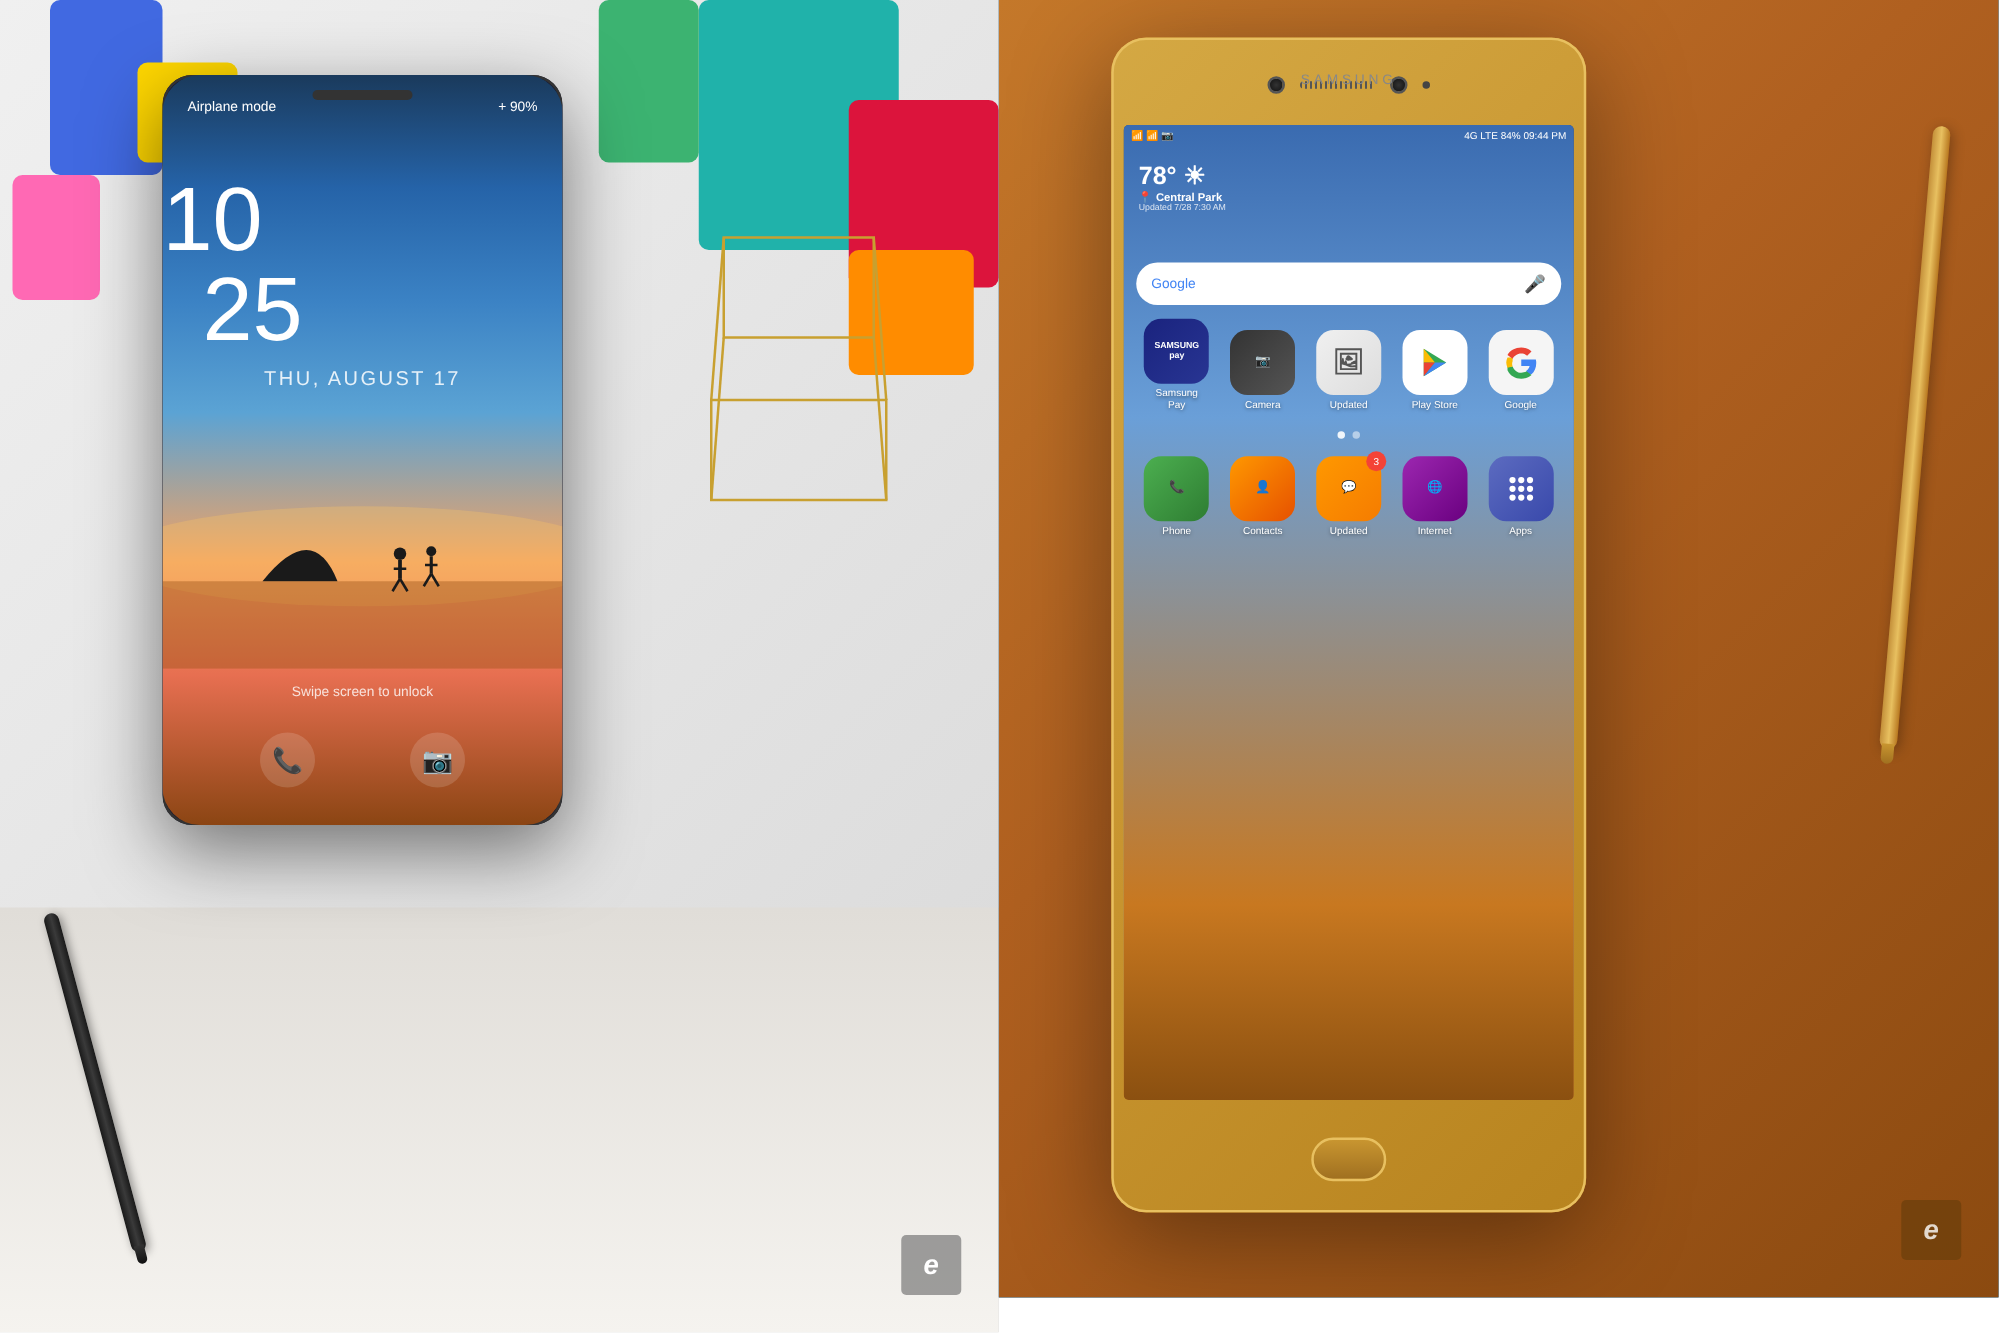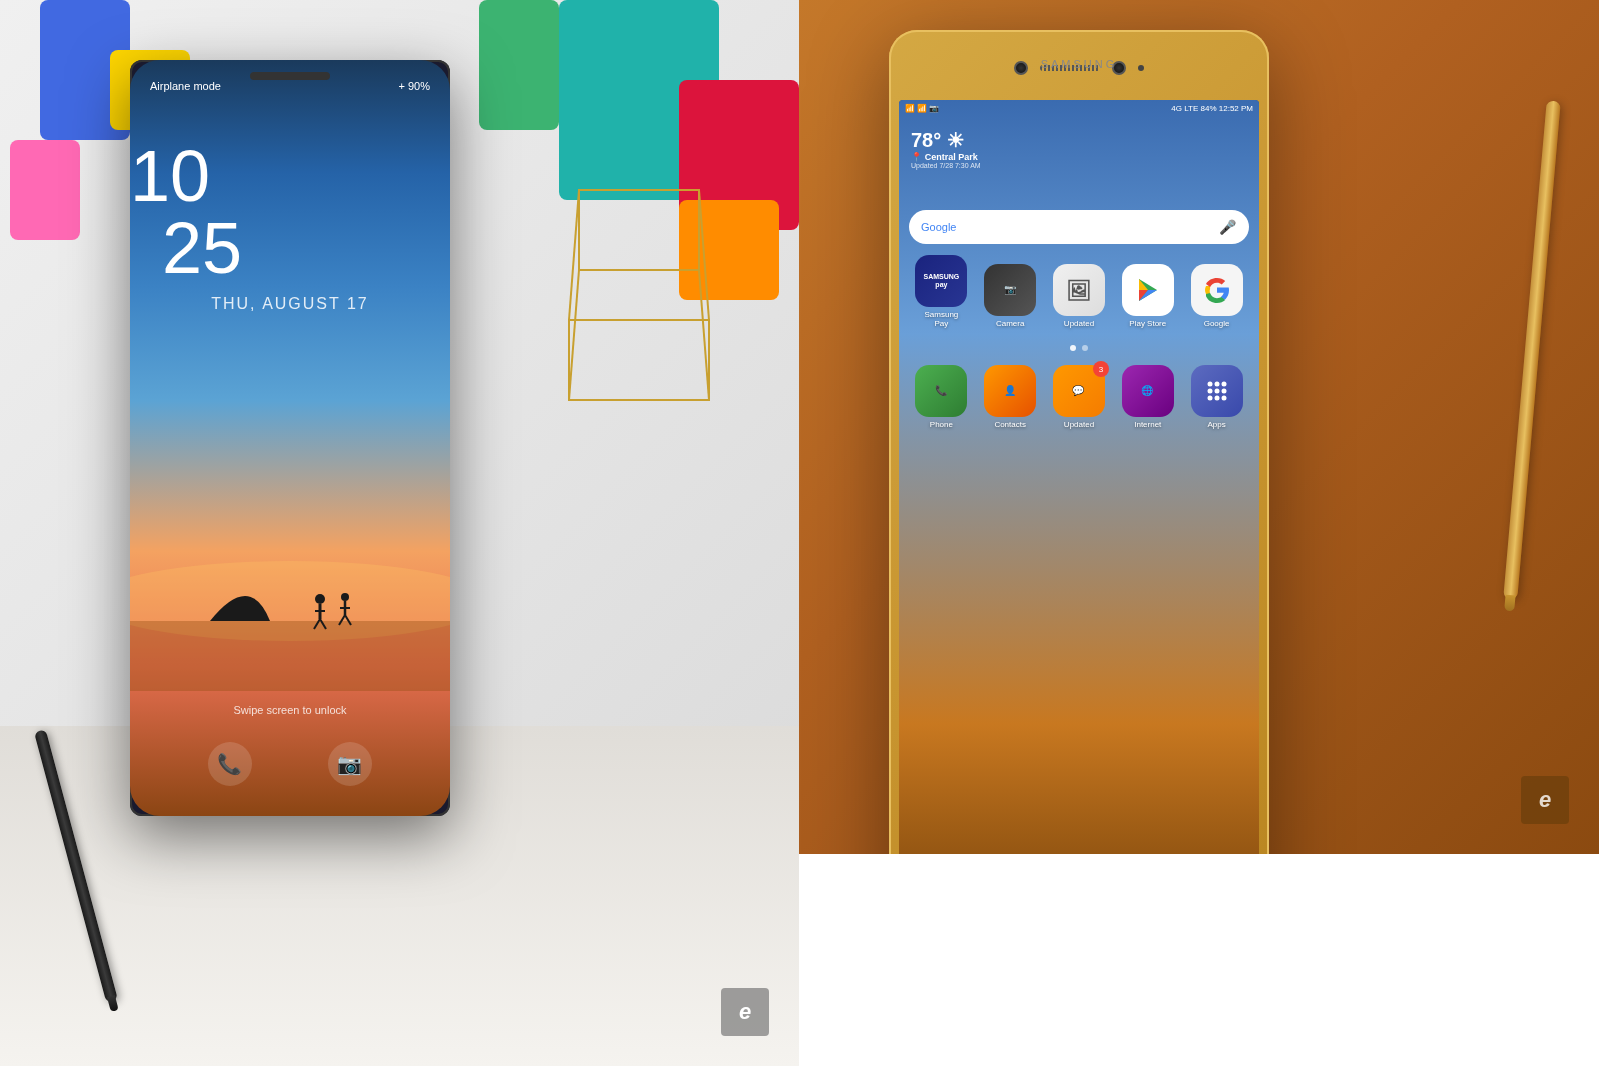--- a/index.html
+++ b/index.html
@@ -14,21 +14,21 @@
     .left-panel {
       width: 799px;
       height: 1066px;
       position: relative;
       overflow: hidden;
       background: #e8e8e8;
     }
 
     .right-panel {
       width: 800px;
-      height: 854px;
+      height: 1038px;
       position: relative;
       overflow: hidden;
       background: #0c4a6e;
     }
 
     
     .left-bg {
       position: absolute;
       inset: 0;
       background: linear-gradient(135deg, #f0f0f0 0%, #d8d8d8 100%);
@@ -49,22 +49,22 @@
       height: 340px;
       background: linear-gradient(180deg, #e0ddd8 0%, #f5f3ef 100%);
     }
 
     
     .phone-left {
       position: absolute;
       left: 130px;
       top: 60px;
       width: 320px;
-      height: 756px;
-      border-radius: 12px;
+      height: 600px;
+      border-radius: 24px;
       background: #1a1a2e;
       box-shadow: 0 20px 60px rgba(0,0,0,0.5), inset 0 0 0 2px #333;
       display: flex;
       flex-direction: column;
       align-items: center;
       overflow: hidden;
     }
 
     .phone-left-notch {
       position: absolute;
@@ -622,21 +622,21 @@
       <div class="sensor-dot"></div>
     </div>
 
     <div class="phone-right-samsung-logo">SAMSUNG</div>
 
     <div class="phone-right-screen">
       <div class="screen-content">
 
         <div class="screen-status">
           <span>📶 📶 📷</span>
-          <span>4G LTE 84% 12:52 PM</span>
+          <span>4G LTE 84% 09:44 PM</span>
         </div>
 
         <div class="weather-widget">
           <div class="weather-temp">
             <span>78°</span>
             <span>☀</span>
           </div>
           <div class="weather-location">
             📍 <span>Central Park</span>
           </div>

